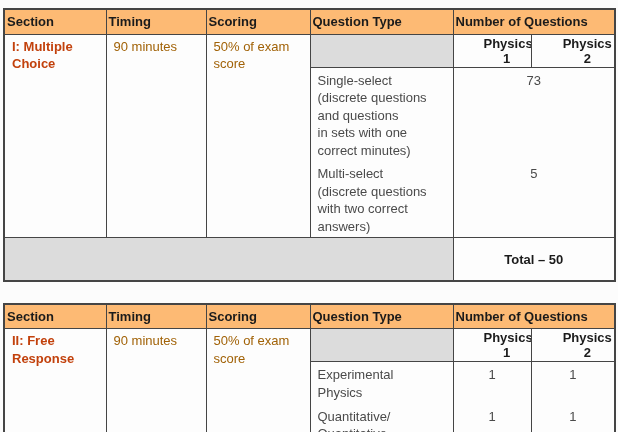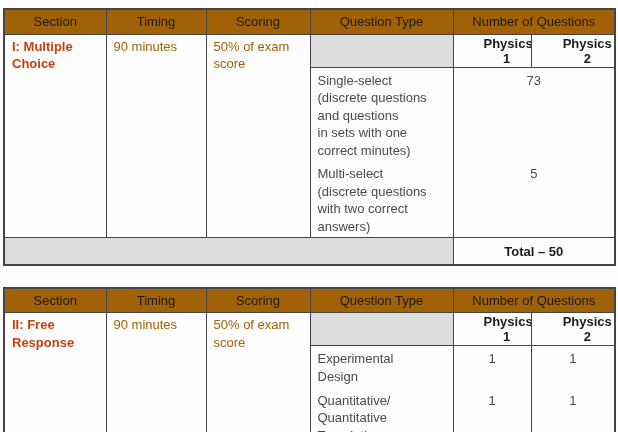--- a/index.html
+++ b/index.html
@@ -20,24 +20,24 @@
     border: 2px solid #454545;
   }
   table.t1 { margin: 8px 0 0 3px; }
   table.t2 { margin: 21px 0 0 3px; }
   th, td {
     border: 1px solid #454545;
     font-size: 13px;
     overflow: hidden;
   }
   tr.hdr th {
-    background: #a16207;
-    font-weight: normal;
+    background: #fdba74;
+    font-weight: bold;
     color: #1b1b1b;
-    text-align: center;
+    text-align: left;
     vertical-align: middle;
     padding: 2px 2px;
   }
   th.sub {
     background: #fdfdfd;
     font-weight: bold;
     color: #1b1b1b;
     text-align: center;
     vertical-align: middle;
     padding-left: 30px;
@@ -122,21 +122,21 @@
 correct minutes)</td>
     <td class="num nbb" colspan="2">73</td>
   </tr>
   <tr style="height:70px">
     <td class="qt nbt">Multi-select
 (discrete questions
 with two correct
 answers)</td>
     <td class="num nbt" colspan="2">5</td>
   </tr>
-  <tr style="height:27px">
+  <tr style="height:43px">
     <td class="gray" colspan="4"></td>
     <td class="total" colspan="2">Total – 50</td>
   </tr>
 </tbody>
   </table>
 
 <table class="exam t2">
   <colgroup>
     <col style="width:102px">
       <col style="width:100px">
@@ -158,21 +158,21 @@
 Response</td>
     <td class="lcell" rowspan="4">90 minutes</td>
     <td class="lcell" rowspan="4">50% of exam
 score</td>
     <td class="gray"></td>
     <th class="sub">Physics 1</th>
     <th class="sub">Physics 2</th>
   </tr>
   <tr style="height:40px">
     <td class="qt nbb">Experimental
-Design</td>
+Physics</td>
     <td class="num nbb">1</td>
     <td class="num nbb">1</td>
   </tr>
   <tr style="height:54px">
     <td class="qt nbt nbb">Quantitative/
 Quantitative
 Translation</td>
     <td class="num nbt nbb">1</td>
     <td class="num nbt nbb">1</td>
   </tr>

